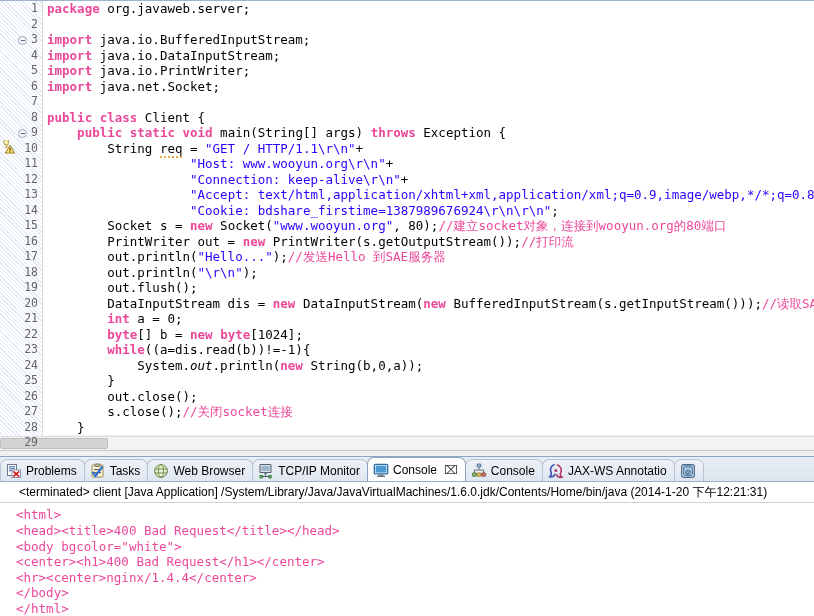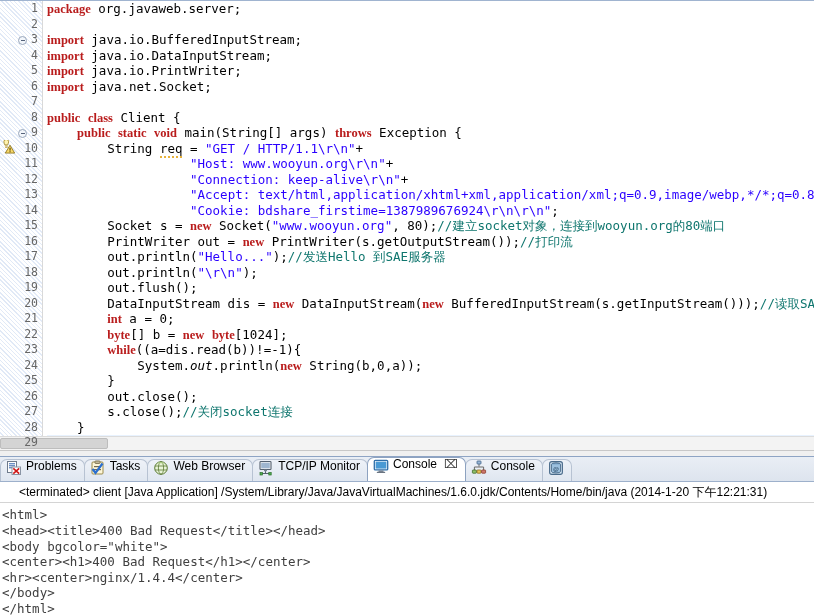--- a/index.html
+++ b/index.html
@@ -81,23 +81,23 @@
   }
   .cl {
     height: 15.5px;
     line-height: 15.5px;
     white-space: pre;
   }
   .cl.current {
     background: #e8f2fe;
     box-shadow: 0 0 0 0 transparent;
   }
-  .kw   { color: #b91c1c; font-weight: bold; font-family: Liberation Serif, serif; }
+  .kw   { color: #ec4899; font-weight: bold; }
   .str  { color: #2a00ff; }
-  .cmt  { color: #0f766e; }
+  .cmt  { color: #ec4899; }
   .stat { font-style: italic; }
   .warnu {
     border-bottom: 2px dotted #e8b23a;
     padding-bottom: 0px;
   }
 
   
   .dash-band {
     position: absolute;
     left: 0px;
@@ -192,20 +192,21 @@
     display: flex;
     align-items: flex-end;
     background: linear-gradient(#e9eef5, #dde4ee);
     border-bottom: 1px solid #9db0cb;
     position: relative;
     overflow: hidden;
   }
   .tab {
     height: 22px;
     display: flex;
+    align-items: center;
     gap: 4px;
     padding: 0 7px 0 5px;
     font-size: 12px;
     color: #000;
     white-space: nowrap;
     position: relative;
     border-left: 1px solid #b7c2d2;
     border-right: 1px solid #b7c2d2;
     border-top: 1px solid #b7c2d2;
     border-top-left-radius: 7px;
@@ -242,22 +243,22 @@
     border-bottom: 1px solid #d4d4d4;
     white-space: nowrap;
     overflow: hidden;
   }
   .console-out {
     flex: 1 1 auto;
     font-family: "DejaVu Sans Mono", monospace;
     font-size: 12.5px;
     line-height: 15.6px;
     white-space: pre;
-    padding: 4px 0 0 2px;
-    color: #404040;
+    padding: 4px 0 0 16px;
+    color: #ec4899;
     background: #ffffff;
     overflow: hidden;
   }
 </style>
 </head>
 <body>
 
 <div class="app">
 
   <div class="editor-wrap">
@@ -385,20 +386,28 @@
             <path d="M8 3.4 V6.6 M3.4 10 V7 H12.6 V10" stroke="#6a6a6a" stroke-width="1" fill="none"></path>
             <rect x="6" y="1" width="4" height="3" rx="0.6" fill="#9ab8d8" stroke="#3f6288" stroke-width="0.8"></rect>
             <rect x="1.4" y="10" width="4" height="3.2" rx="0.6" fill="#8fc06a" stroke="#3f6a2a" stroke-width="0.8"></rect>
             <rect x="6" y="10" width="4" height="3.2" rx="0.6" fill="#e8c45a" stroke="#8a6a16" stroke-width="0.8"></rect>
             <rect x="10.6" y="10" width="4" height="3.2" rx="0.6" fill="#cf7a6e" stroke="#8a3a2c" stroke-width="0.8"></rect>
           </svg>
           <span class="label">Console</span>
         </div>
         <div class="tab">
           <svg class="tabicon" viewBox="0 0 16 16">
+            <path d="M6.2 1.6 c-3 1.4 -4.2 4.4 -3.2 7.2 c0.8 2.3 0.2 3.8 -1.2 5 c2.6 0.5 4.4 -0.6 5.2 -2.4" fill="none" stroke="#3f53b0" stroke-width="1.6" stroke-linecap="round"></path>
+            <path d="M9.4 2 c3.2 1.2 4.6 4.4 3.4 7.3 c-0.9 2.2 -0.3 3.8 1.1 4.9 c-2.6 0.6 -4.5 -0.5 -5.3 -2.3" fill="none" stroke="#b03a6a" stroke-width="1.6" stroke-linecap="round"></path>
+            <circle cx="7.9" cy="7.6" r="1.5" fill="#b03a6a"></circle>
+          </svg>
+          <span class="label">JAX-WS Annotatio</span>
+        </div>
+        <div class="tab">
+          <svg class="tabicon" viewBox="0 0 16 16">
             <rect x="1.6" y="1.6" width="12.8" height="12.8" rx="2.2" fill="#cfe0ef" stroke="#4a6b8a" stroke-width="1.1"></rect>
             <ellipse cx="8" cy="4.6" rx="4.6" ry="1.8" fill="#7fa8cc" stroke="#3a5a78" stroke-width="0.8"></ellipse>
             <path d="M3.4 4.6 v6.6 a4.6 1.8 0 0 0 9.2 0 V4.6" fill="#9cc0de" stroke="#3a5a78" stroke-width="0.8"></path>
             <text x="8" y="11" font-size="6" text-anchor="middle" fill="#23405c" font-family="sans-serif">@</text>
           </svg>
         </div>
       </div>
 
     <div class="status-line">&lt;terminated&gt; client [Java Application] /System/Library/Java/JavaVirtualMachines/1.6.0.jdk/Contents/Home/bin/java (2014-1-20 下午12:21:31)</div>
 

